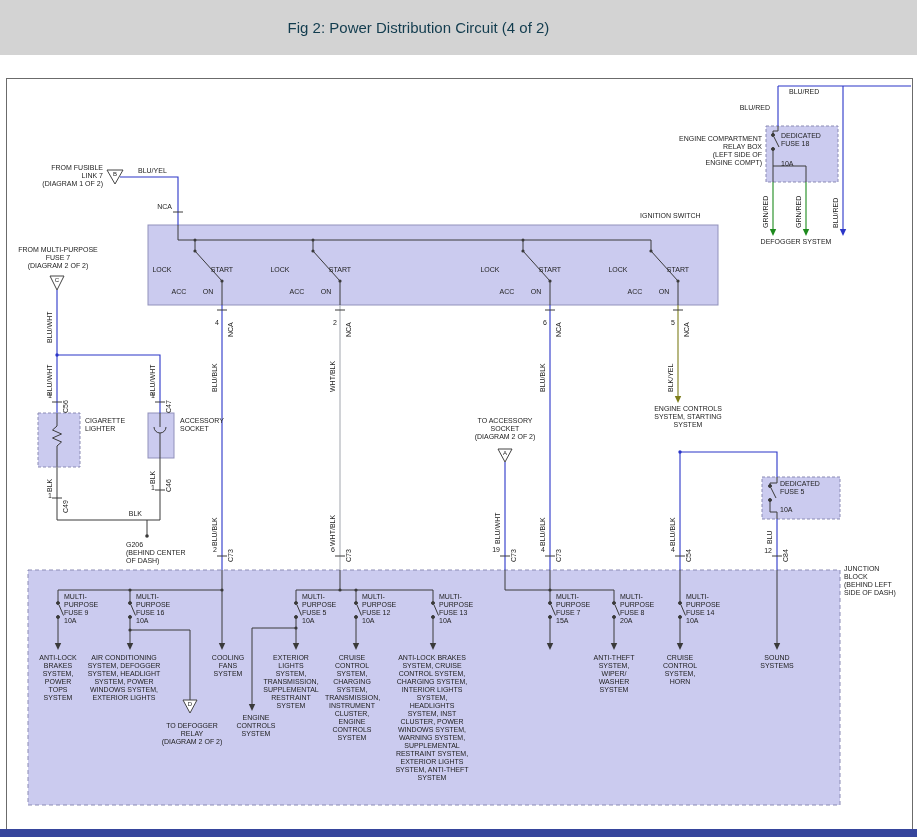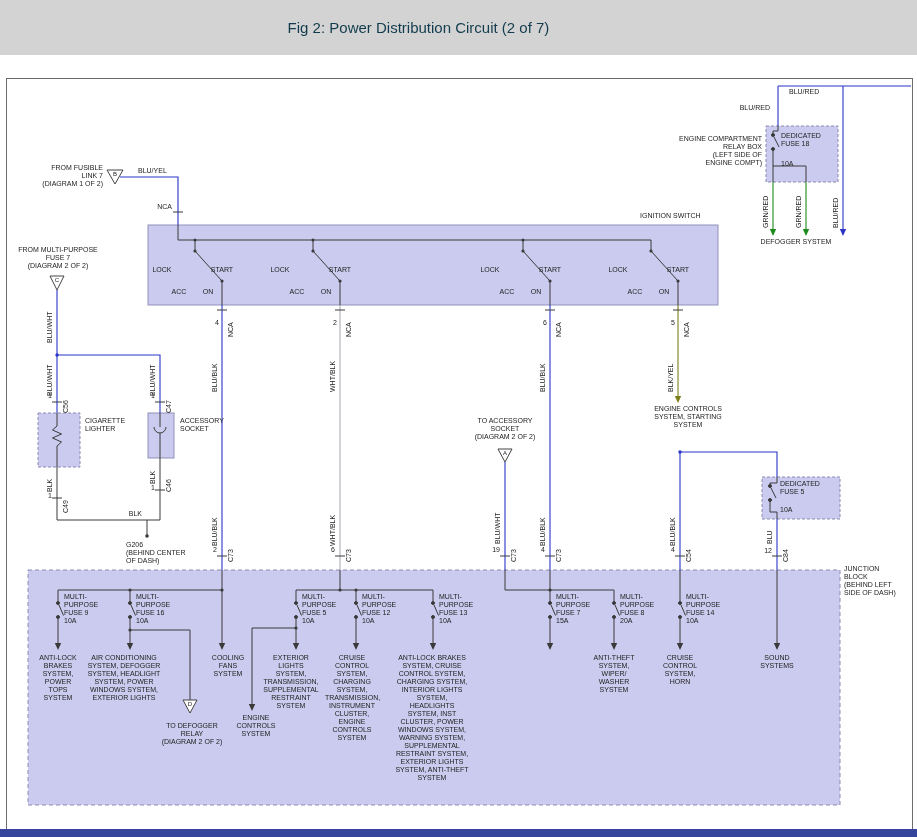--- a/index.html
+++ b/index.html
@@ -13,21 +13,21 @@
   .c { text-align:center; }
   .r { text-align:right; }
   .v { writing-mode:vertical-rl; transform:rotate(180deg); width:11px; line-height:11px; white-space:nowrap; }
   .tl { position:absolute; font-size:6px; width:12px; text-align:center; z-index:4; color:#222; }
   .bottombar { position:absolute; left:0; top:829px; width:917px; height:8px; background:#36459c; z-index:1; }
 </style>
 </head>
 <body>
 
 <div class="hdr">
-  <div class="t">Fig 2: Power Distribution Circuit (2 of 7)</div>
+  <div class="t">Fig 2: Power Distribution Circuit (4 of 2)</div>
 </div>
 <div class="frame"></div>
 <div class="bottombar"></div>
 
 <svg class="wiring" width="917" height="837" viewBox="0 0 917 837">
 
   <g>
     <rect x="28" y="570" width="812" height="235" fill="#cbcbef" stroke="#8b8bb5" stroke-dasharray="4,3"></rect>
     <rect x="148" y="225" width="570" height="80" fill="#cbcbef" stroke="#9191bb"></rect>
     <rect x="766" y="126" width="72" height="56" fill="#cbcbef" stroke="#8b8bb5" stroke-dasharray="3,2"></rect>

